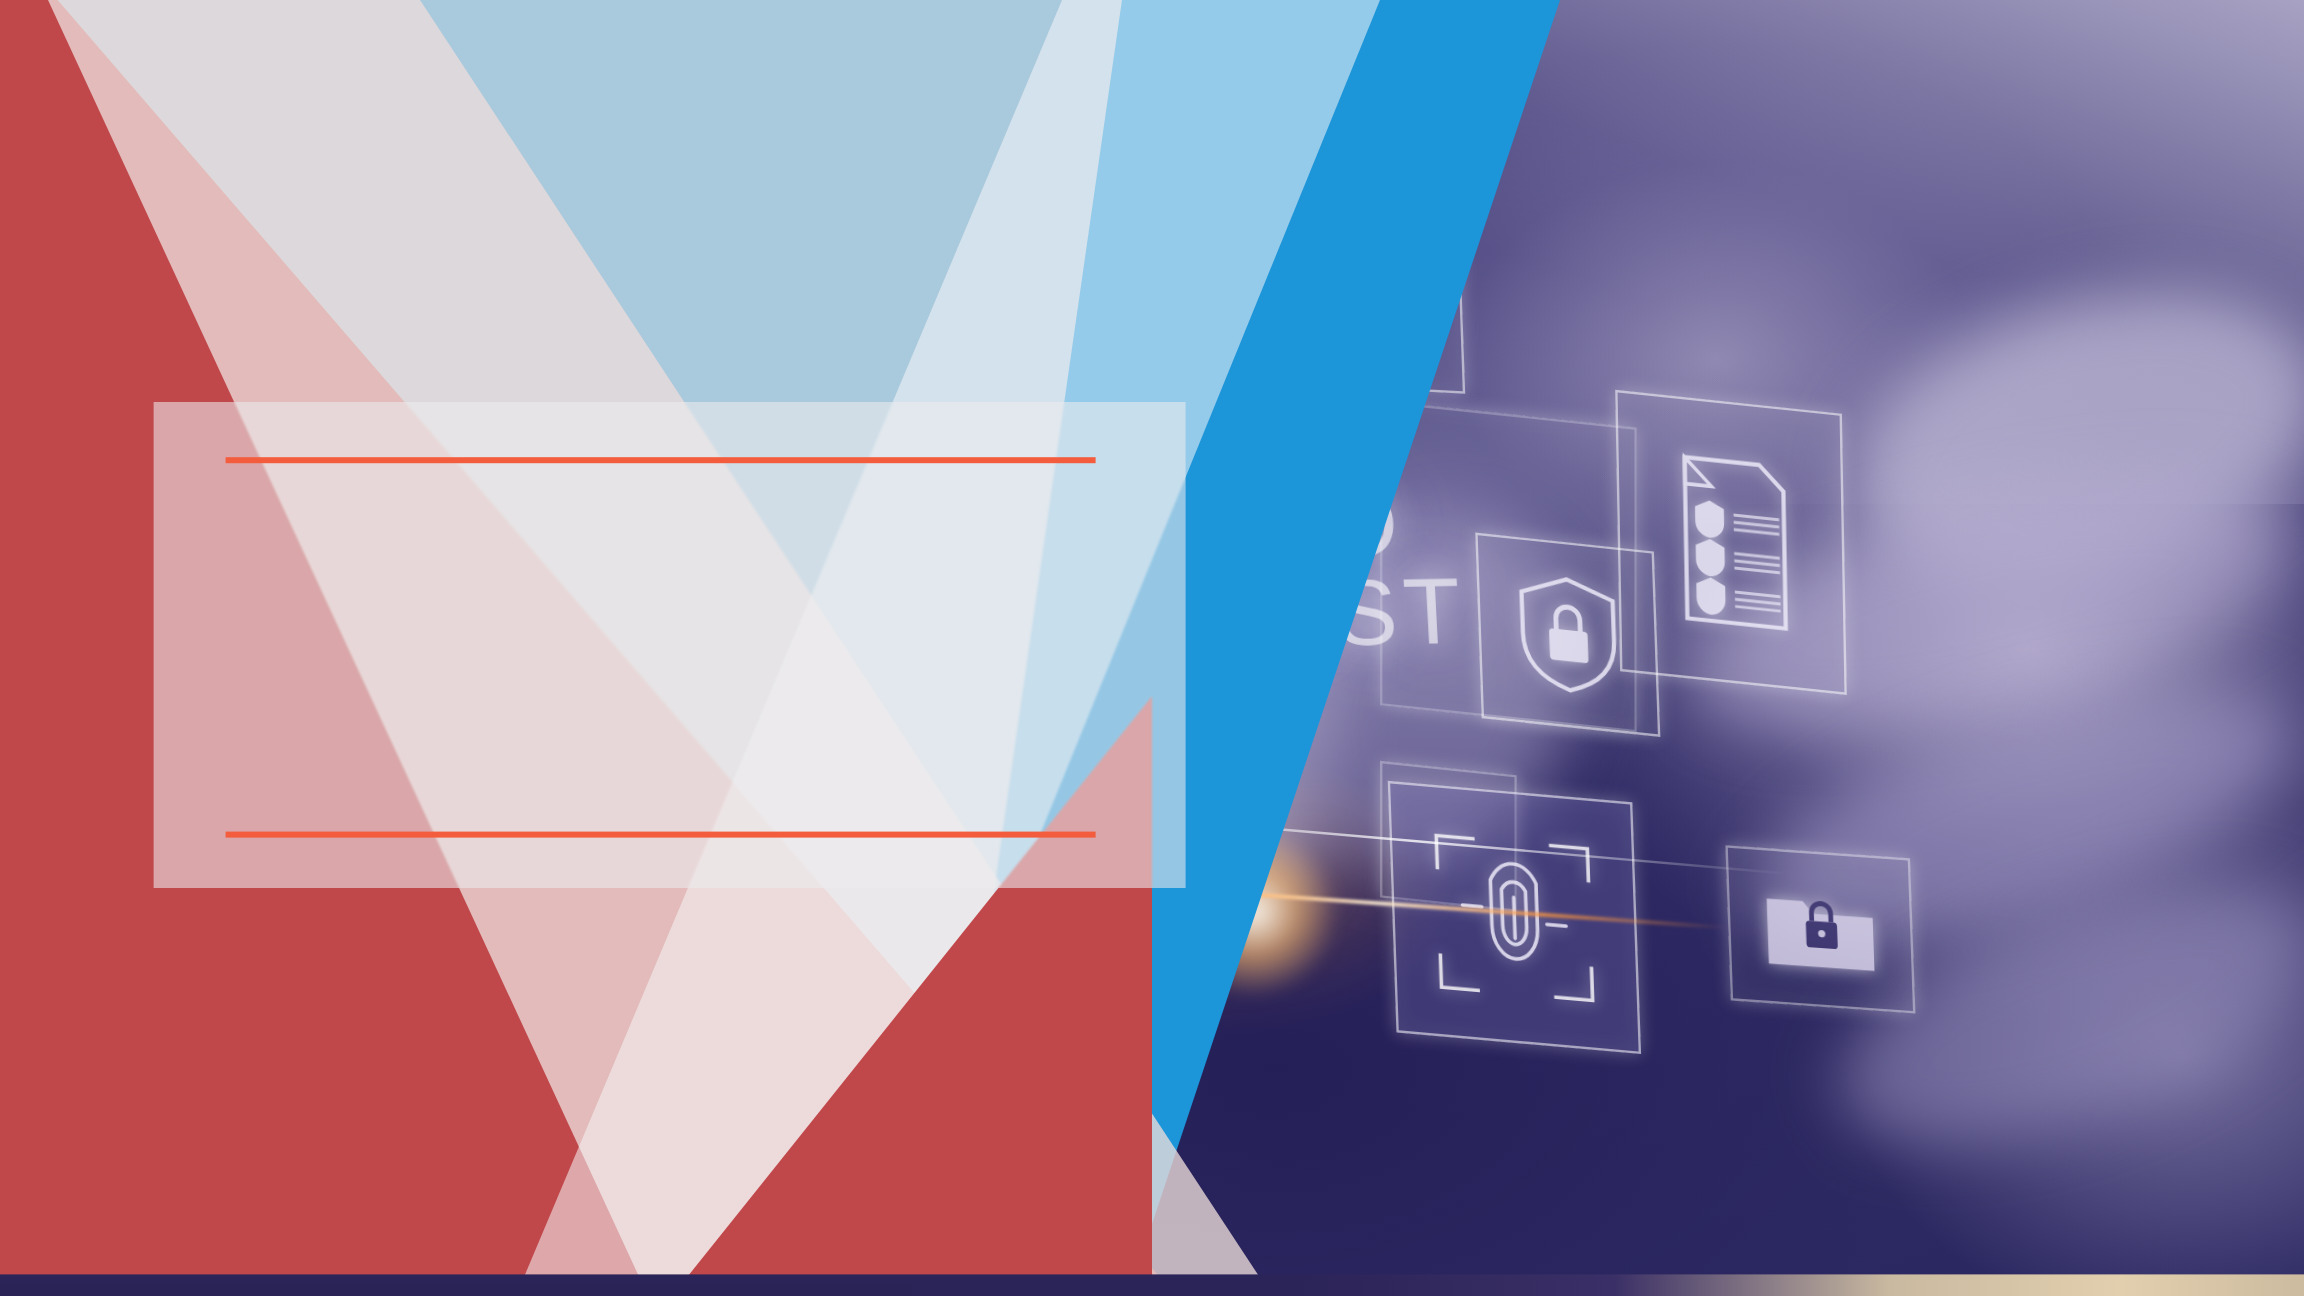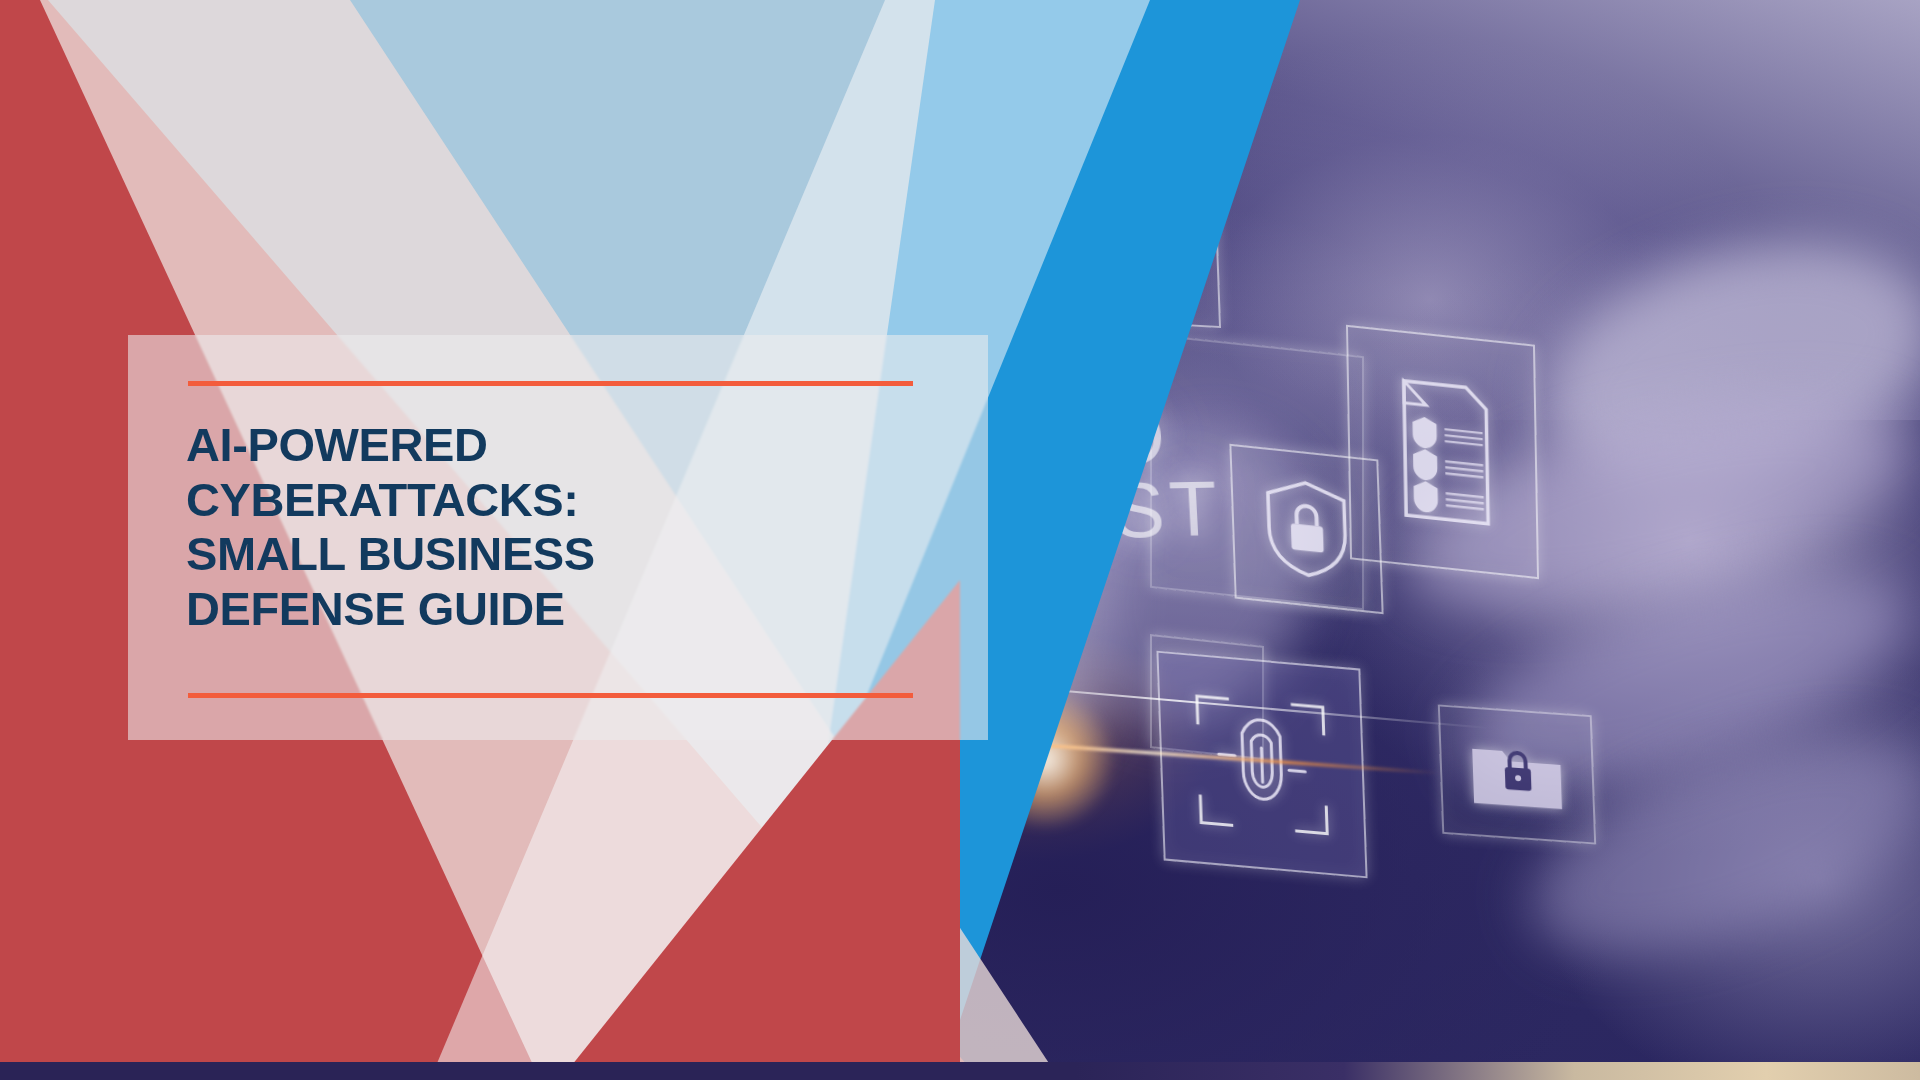--- a/index.html
+++ b/index.html
@@ -261,19 +261,15 @@
     <i class="redbig"></i>
     <i class="pinkwash"></i>
     <i class="whitewedge"></i>
     <i class="redright"></i>
     <i class="bottombar"></i>
     <i class="bottombar2"></i>
   </div>
 
   <div class="card"></div>
   <div class="rule rule-top"></div>
-  <div class="title">AI-POWERED
-CYBERATTACKS:
-SMALL BUSINESS
-DEFENSE GUIDE</div>
   <div class="rule rule-bot"></div>
 
 </div>
 
 </body></html>

